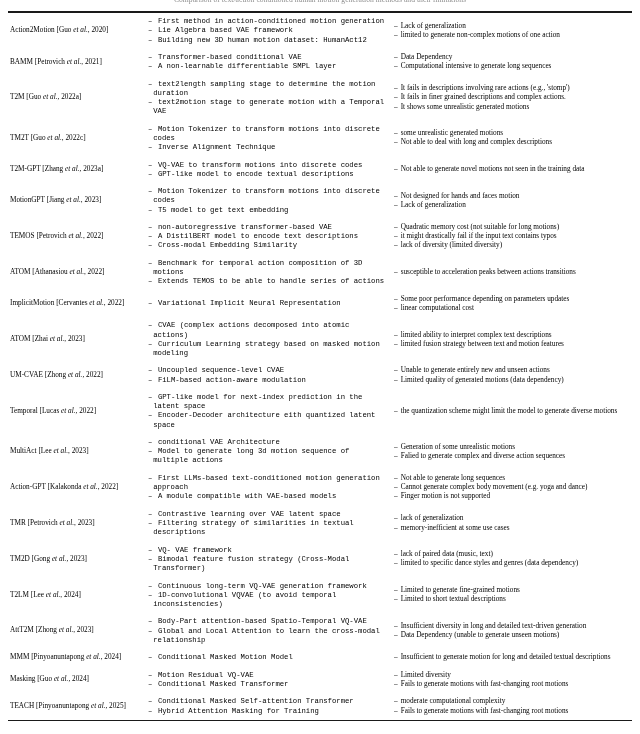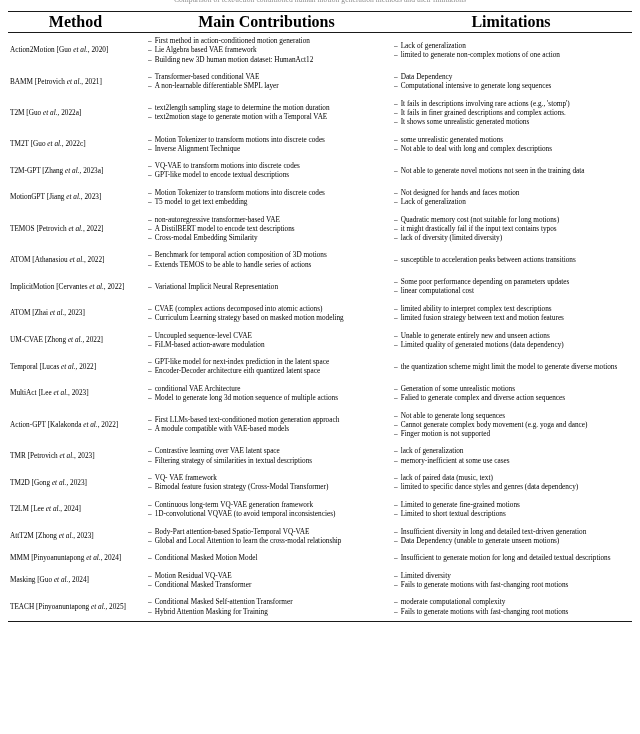--- a/index.html
+++ b/index.html
@@ -87,20 +87,21 @@
 
   td.method {
     text-align: left;
     padding-left: 2px;
     padding-right: 4px;
     white-space: nowrap;
   }
   td.contrib {
     padding-left: 5px;
     padding-right: 4px;
+    font-family: Liberation Mono, monospace;
   }
   td.limit {
     padding-left: 4px;
     padding-right: 2px;
     margin-left: 36px;
   }
 
   .it { font-style: italic; }
 
   ul.items {
@@ -132,25 +133,20 @@
     <colgroup>
       <col class="c-method">
       <col class="c-contrib">
       <col class="c-limit">
     </colgroup>
 
     <tbody id="table-body">
       <tr class="rule-top">
           <td colspan="3"></td>
         </tr>
-      <tr>
-        <th>Method</th>
-        <th>Main Contributions</th>
-        <th>Limitations</th>
-      </tr>
       <tr class="rule-mid">
           <td colspan="3"></td>
         </tr>
     <tr>
           <td class="method"><span>Action2Motion</span> <span>[Guo <span class="it">et al.</span>, 2020]</span></td>
           <td class="contrib">
             <ul class="items">
               <li><span class="dash">– </span>First method in action-conditioned motion generation</li>
               <li><span class="dash">– </span>Lie Algebra based VAE framework</li>
               <li><span class="dash">– </span>Building new 3D human motion dataset: HumanAct12</li>

